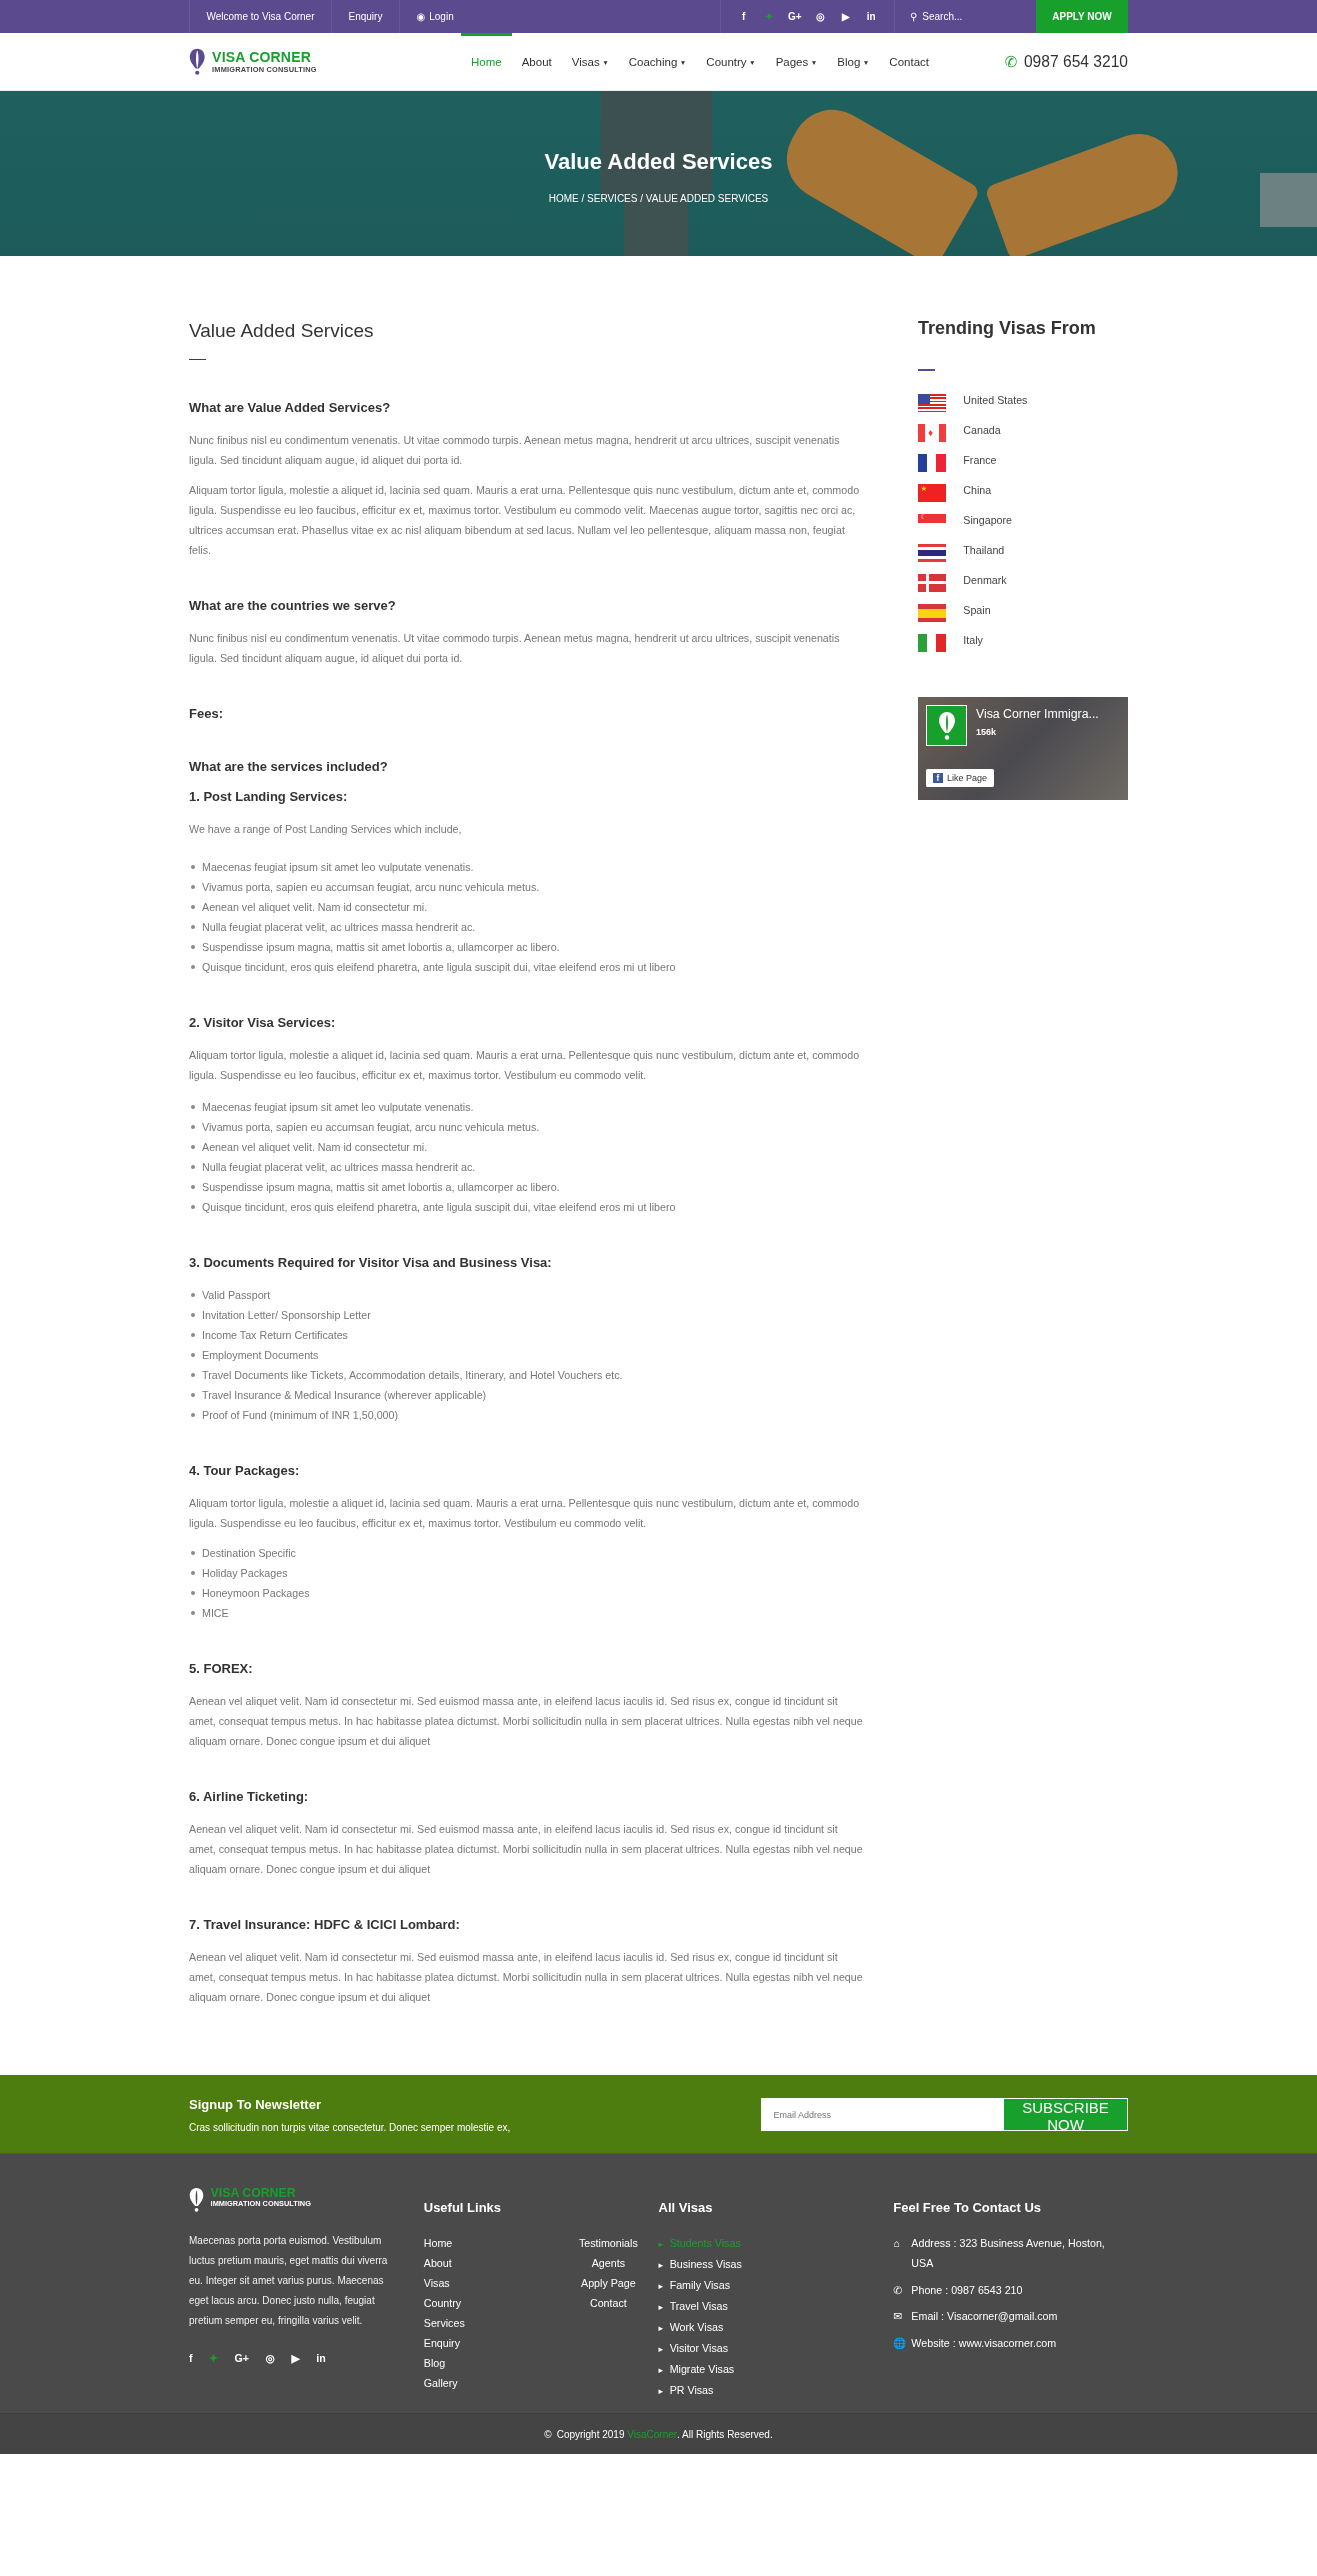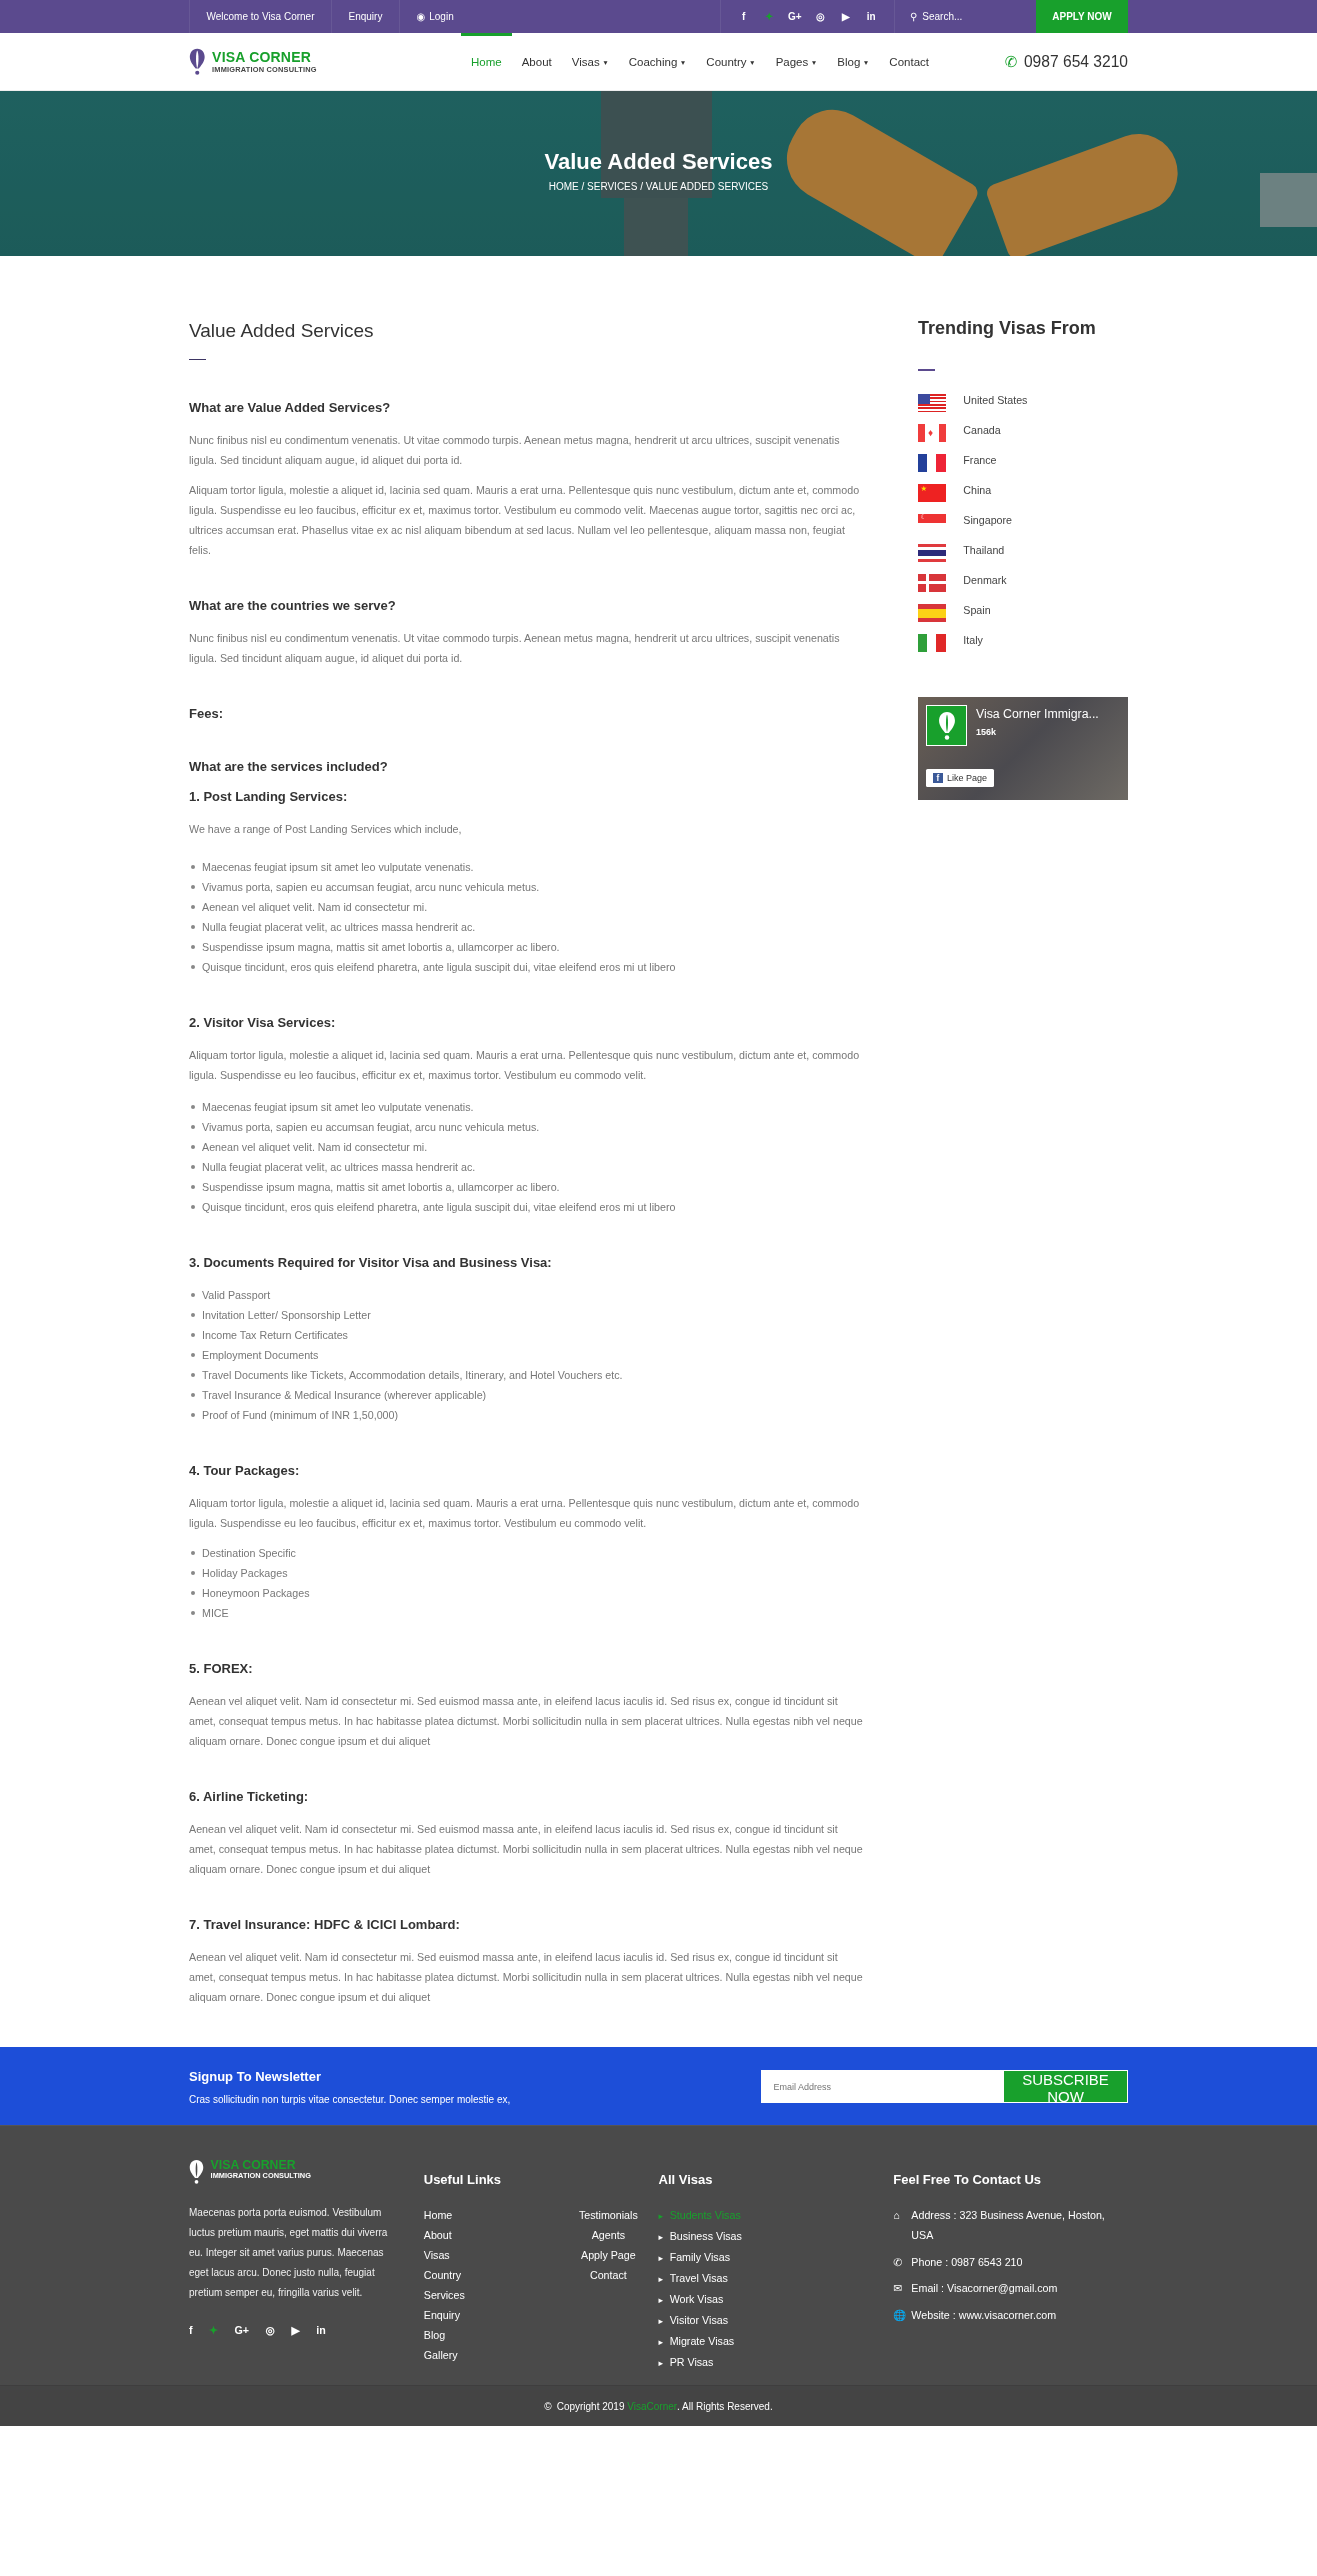--- a/index.html
+++ b/index.html
@@ -31,21 +31,21 @@
 
 .hero{height:165px;position:relative;overflow:hidden;background:linear-gradient(180deg,#236d6b 0%,#1f6663 100%)}
 .hero .pier{position:absolute;left:601px;top:0;width:111px;height:107px;background:#4a5758}
 .hero .pier2{position:absolute;left:624px;top:107px;width:64px;height:58px;background:#4d5a5a}
 .hero .boat1{position:absolute;left:782px;top:45px;width:189px;height:91px;background:#d88a35;border-radius:41px 10px 10px 41px;transform:rotate(30deg)}
 .hero .boat2{position:absolute;left:992px;top:62px;width:189px;height:78px;background:#d88a35;border-radius:10px 41px 41px 10px;transform:rotate(-20deg)}
 .hero .boat3{position:absolute;left:1260px;top:82px;width:66px;height:54px;background:#8a9898}
 .hero .overlay{position:absolute;inset:0;background:rgba(20,60,60,0.25)}
 .hero-content{position:absolute;top:58px;left:0;right:0;text-align:center;color:#fff}
 .hero-title{font-size:22px;font-weight:bold}
-.hero-crumbs{font-size:10px;margin-top:6px;text-transform:uppercase}
+.hero-crumbs{font-size:10px;margin-top:18px;text-transform:uppercase}
 
 .main .wrap{display:flex;gap:0;padding-top:64px}
 .content{width:675px;padding-right:0}
 .sidebar{width:210px;margin-left:54px}
 .page-title{font-size:19px;color:#333;font-weight:normal;margin-bottom:16.5px}
 .title-line{width:16.5px;height:1.6px;background:#3d3563;margin-bottom:40px}
 h3.sec{font-size:13px;font-weight:bold;color:#333;margin-bottom:15px}
 .sec-block{margin-bottom:38px}
 p.body{font-size:10.7px;line-height:20px;color:#777;margin-bottom:10px}
 ul.bl{list-style:none;margin-top:18px}
@@ -57,21 +57,21 @@
 .side-line{width:16.5px;height:1.6px;background:#5b4a8e;margin-bottom:23px}
 .country{display:flex;height:30px;font-size:10.7px;color:#444}
 .flag{width:28px;height:18px;margin-right:17.3px;position:relative;overflow:hidden}
 .fb-widget{margin-top:33px;width:210px;height:103px;background:linear-gradient(135deg,#6b6055,#4b4a4f 50%,#6e6a64);position:relative;color:#fff}
 .fb-logo{position:absolute;left:8.2px;top:8.2px;width:41px;height:41px;background:#18a02c;border:0.8px solid #fff;display:flex;align-items:center;justify-content:center}
 .fb-name{position:absolute;left:58px;top:10px;font-size:12.3px}
 .fb-count{position:absolute;left:58px;top:30px;font-size:9px;font-weight:bold}
 .fb-like{position:absolute;left:8.2px;top:72px;background:#fff;color:#333;font-size:9px;padding:4.1px 6.6px;border-radius:1.6px;display:flex;align-items:center;gap:4.1px}
 .fb-f{background:#3b5998;color:#fff;width:10px;height:10px;font-size:8.2px;font-weight:bold;display:flex;align-items:center;justify-content:center}
 
-.newsletter{background:#1d4ed8;margin-top:24px;height:79px;border-bottom:0.8px solid #555}
+.newsletter{background:#4d7c0f;margin-top:52px;height:79px;border-bottom:0.8px solid #555}
 .newsletter .wrap{display:flex;align-items:center;height:79px}
 .nl-left{flex:1}
 .nl-title{color:#fff;font-size:13px;font-weight:bold;margin-bottom:10px}
 .nl-sub{color:#fff;font-size:10px}
 .nl-form{display:flex;width:367px;height:33px;border:0.8px solid #fff}
 .nl-input{flex:1;border:none;padding:0 11.5px;font-size:9px;color:#888;background:#fff;font-family:"Liberation Sans",sans-serif}
 .nl-btn{width:123px;background:#18a02c;color:#fff;font-size:15px;border:none;text-transform:uppercase;font-family:"Liberation Sans",sans-serif}
 
 .footer{background:#4a4a4a;color:#fff;padding-top:33px;height:259px}
 .footer .wrap{display:flex}

